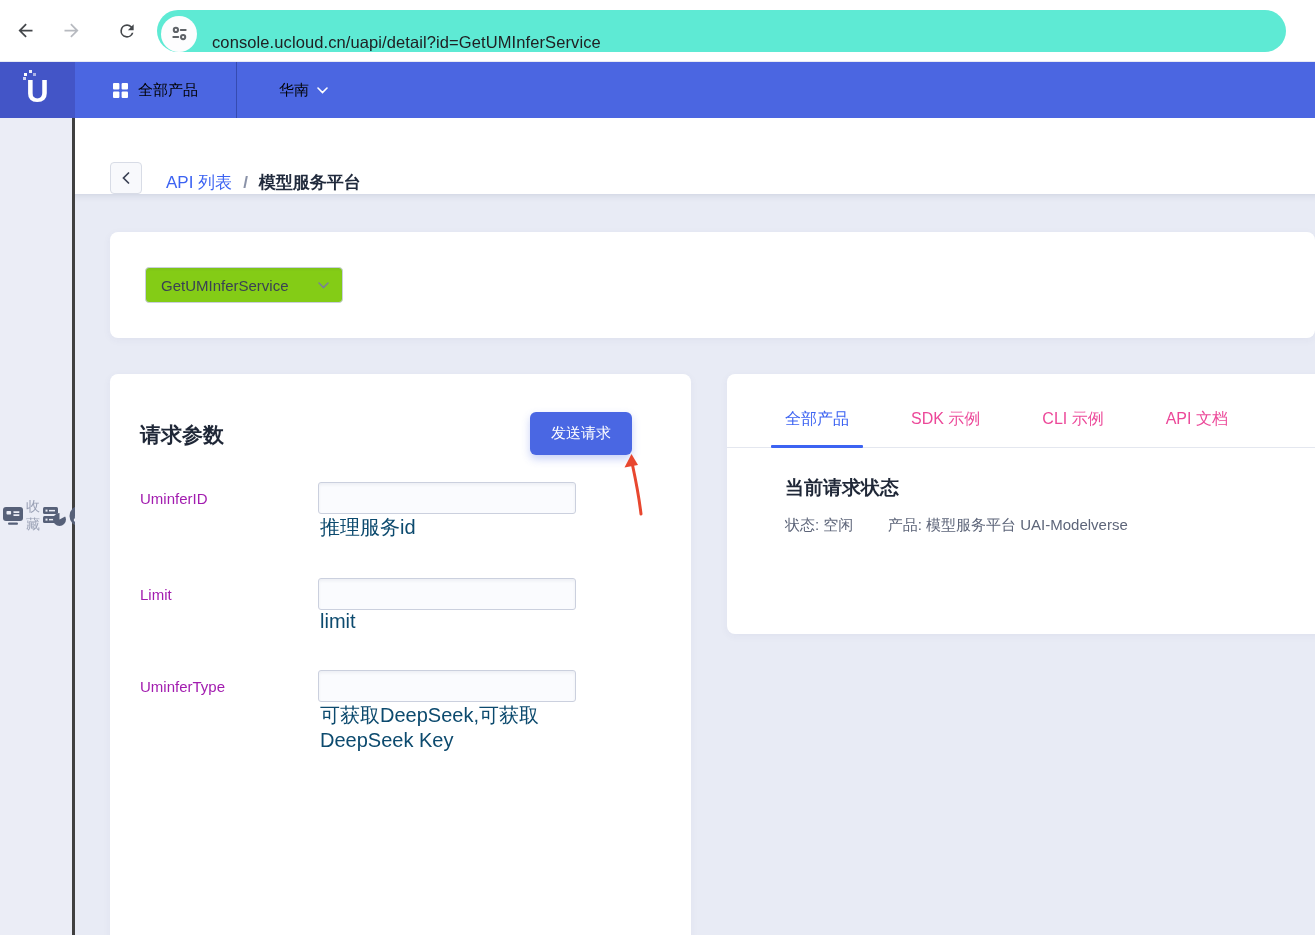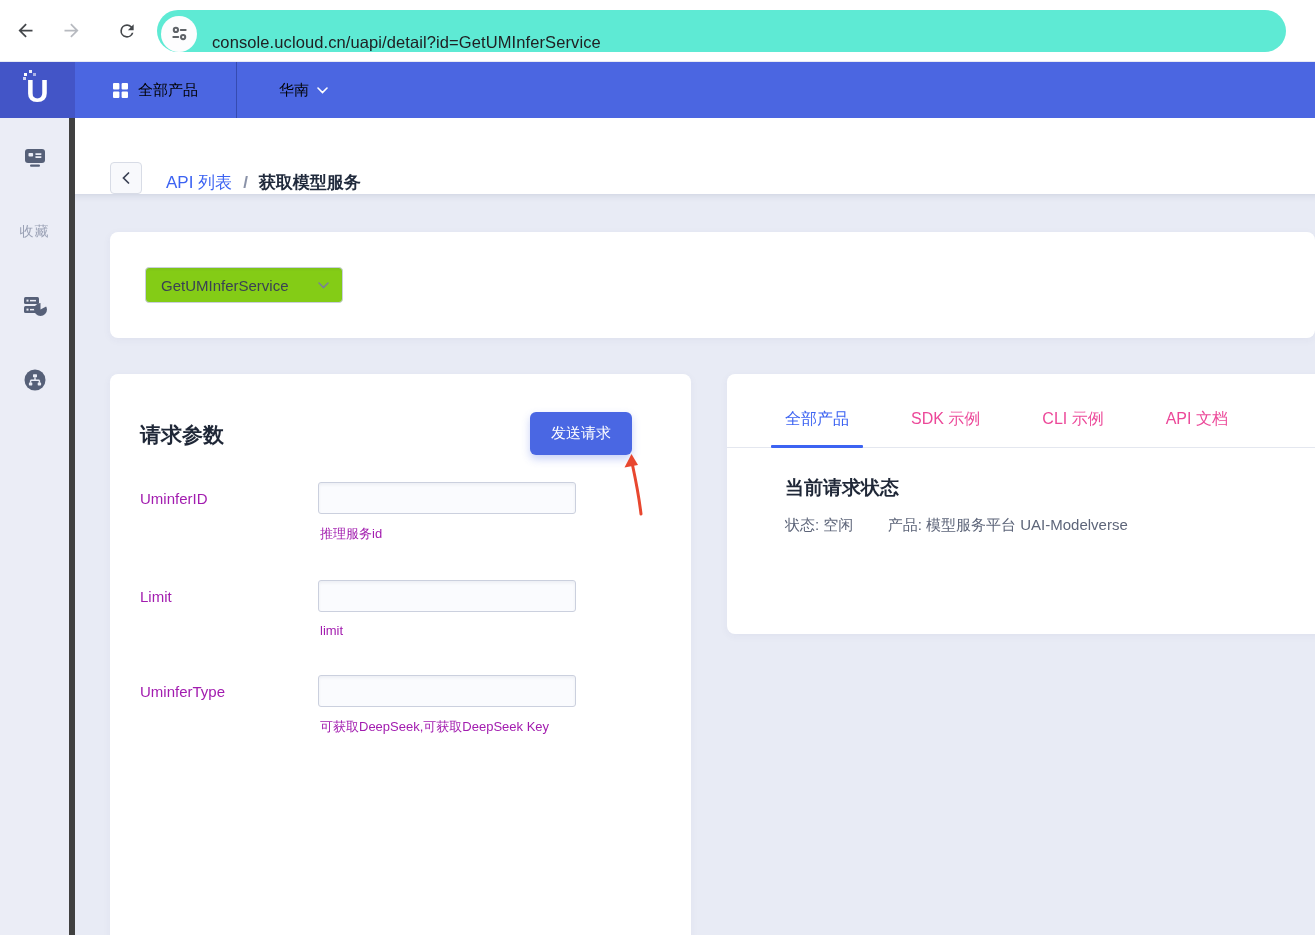--- a/index.html
+++ b/index.html
@@ -21,21 +21,21 @@
   .logo-u { color:#fff; font-size:31px; font-weight:bold; line-height:1; margin-top:2px; }
   .px { position:absolute; left:24px; top:11px; width:3px; height:3px; background:#fff;
         box-shadow:5px -3px 0 rgba(255,255,255,.9), 9px 0 0 rgba(255,255,255,.55), -1px 4px 0 rgba(255,255,255,.75); }
   .nav-rest { flex:1; background:#4b66e1; display:flex; align-items:stretch; color:#000000; }
   .nav-item { display:flex; align-items:center; gap:10px; padding:0 38px; font-size:15px; cursor:pointer; }
   .nav-divider { width:1px; background:rgba(15,25,90,.35); }
   .region { gap:8px; padding:0 42px; }
 
   
   .body-row { display:flex; height:817px; }
-  .sidebar { width:75px; background:#ebedf6; border-right:6px solid #404040; display:flex; flex-direction:column; align-items:center; padding-top:27px; flex:none; }
+  .sidebar { width:75px; background:#ebedf6; border-right:3px solid #404040; display:flex; flex-direction:row; align-items:center; padding-top:27px; flex:none; }
   .side-item { height:26px; margin-bottom:48px; display:flex; align-items:center; justify-content:center; cursor:pointer; }
   .fav-text { font-size:14px; color:#9aa1b5; letter-spacing:1px; }
 
   .main { flex:1; min-width:0; display:flex; flex-direction:column; }
   .page-header { height:76px; background:#fff; display:flex; align-items:flex-end; padding-left:35px; flex:none; }
   .back-box { width:32px; height:32px; border:1px solid #d8dce6; border-radius:4px; background:#f8f9fc; display:flex; align-items:center; justify-content:center; cursor:pointer; flex:none; }
   .breadcrumb { display:flex; align-items:center; gap:11px; margin-left:24px; font-size:17px; }
   .crumb-link { color:#3c63f2; cursor:pointer; }
   .crumb-sep { color:#8a92a8; font-weight:bold; }
   .crumb-cur { color:#202a3c; font-weight:bold; }
@@ -54,21 +54,21 @@
   .req-title { font-size:21px; font-weight:bold; color:#1f2737; margin-top:9px; }
   .send-btn { background:#4a67e3; color:#fff; font-size:15px; border:none; border-radius:6px; padding:12px 21px;
               cursor:pointer; box-shadow:0 4px 9px rgba(74,103,227,.3); }
   .annot-arrow { position:absolute; left:512px; top:80px; pointer-events:none; }
 
   .form { margin-top:27px; }
   .field-row { display:flex; align-items:flex-start; }
   .field-label { width:178px; font-size:15px; color:#a21caf; padding-top:8px; flex:none; }
   .field-input { width:258px; height:32px; border:1px solid #cbd0de; border-radius:3px; background:#fafbfe;
                  box-shadow:inset 0 2px 3px rgba(40,50,90,.06); outline:none; padding:0 8px; font-size:14px; color:#333; }
-  .field-help { font-size:13px; color:#a21caf; margin-top:11px; padding-left:2px; }
+  .field-help { font-size:20px; color:#0c4a6e; padding-left:2px; }
   .field-col { padding-bottom:37px; }
 
   .info-card { width:700px; height:260px; flex:none; }
   .tabs { display:flex; gap:34px; padding-left:44px; margin-top:35px; border-bottom:1px solid #e4e7ef; }
   .tab { font-size:16px; color:#ec4899; padding:0 14px 17px 14px; cursor:pointer; position:relative; white-space:nowrap; }
   .tab.active { color:#3c63f2; }
   .tab.active::after { content:""; position:absolute; left:0; right:0; bottom:-1px; height:3px; background:#3c63f2; border-radius:1px; }
   .status-title { font-size:19px; font-weight:bold; color:#1f2737; margin:27px 0 0 58px; }
   .status-line { margin:15px 0 0 58px; font-size:15px; color:#5d6579; }
   .status-line .gap { display:inline-block; width:26px; }
@@ -172,21 +172,21 @@
 
     <div class="page-header">
       <div class="back-box">
         <svg width="8" height="12" viewBox="0 0 8 12" fill="none" stroke="#3a4154" stroke-width="1.7" stroke-linecap="round">
             <polyline points="6.5,1 1.5,6 6.5,11"></polyline>
           </svg>
       </div>
       <div class="breadcrumb">
         <span class="crumb-link">API 列表</span>
         <span class="crumb-sep">/</span>
-        <span class="crumb-cur">获取模型服务</span>
+        <span class="crumb-cur">模型服务平台</span>
       </div>
     </div>
 
     <div class="content">
 
       <div class="card selector-card">
         <div class="api-select">
           <span>GetUMInferService</span>
           <svg width="11" height="7" viewBox="0 0 11 7" fill="none" stroke="#7a8296" stroke-width="1.6" stroke-linecap="round">
               <polyline points="1,1 5.5,5.5 10,1"></polyline>

